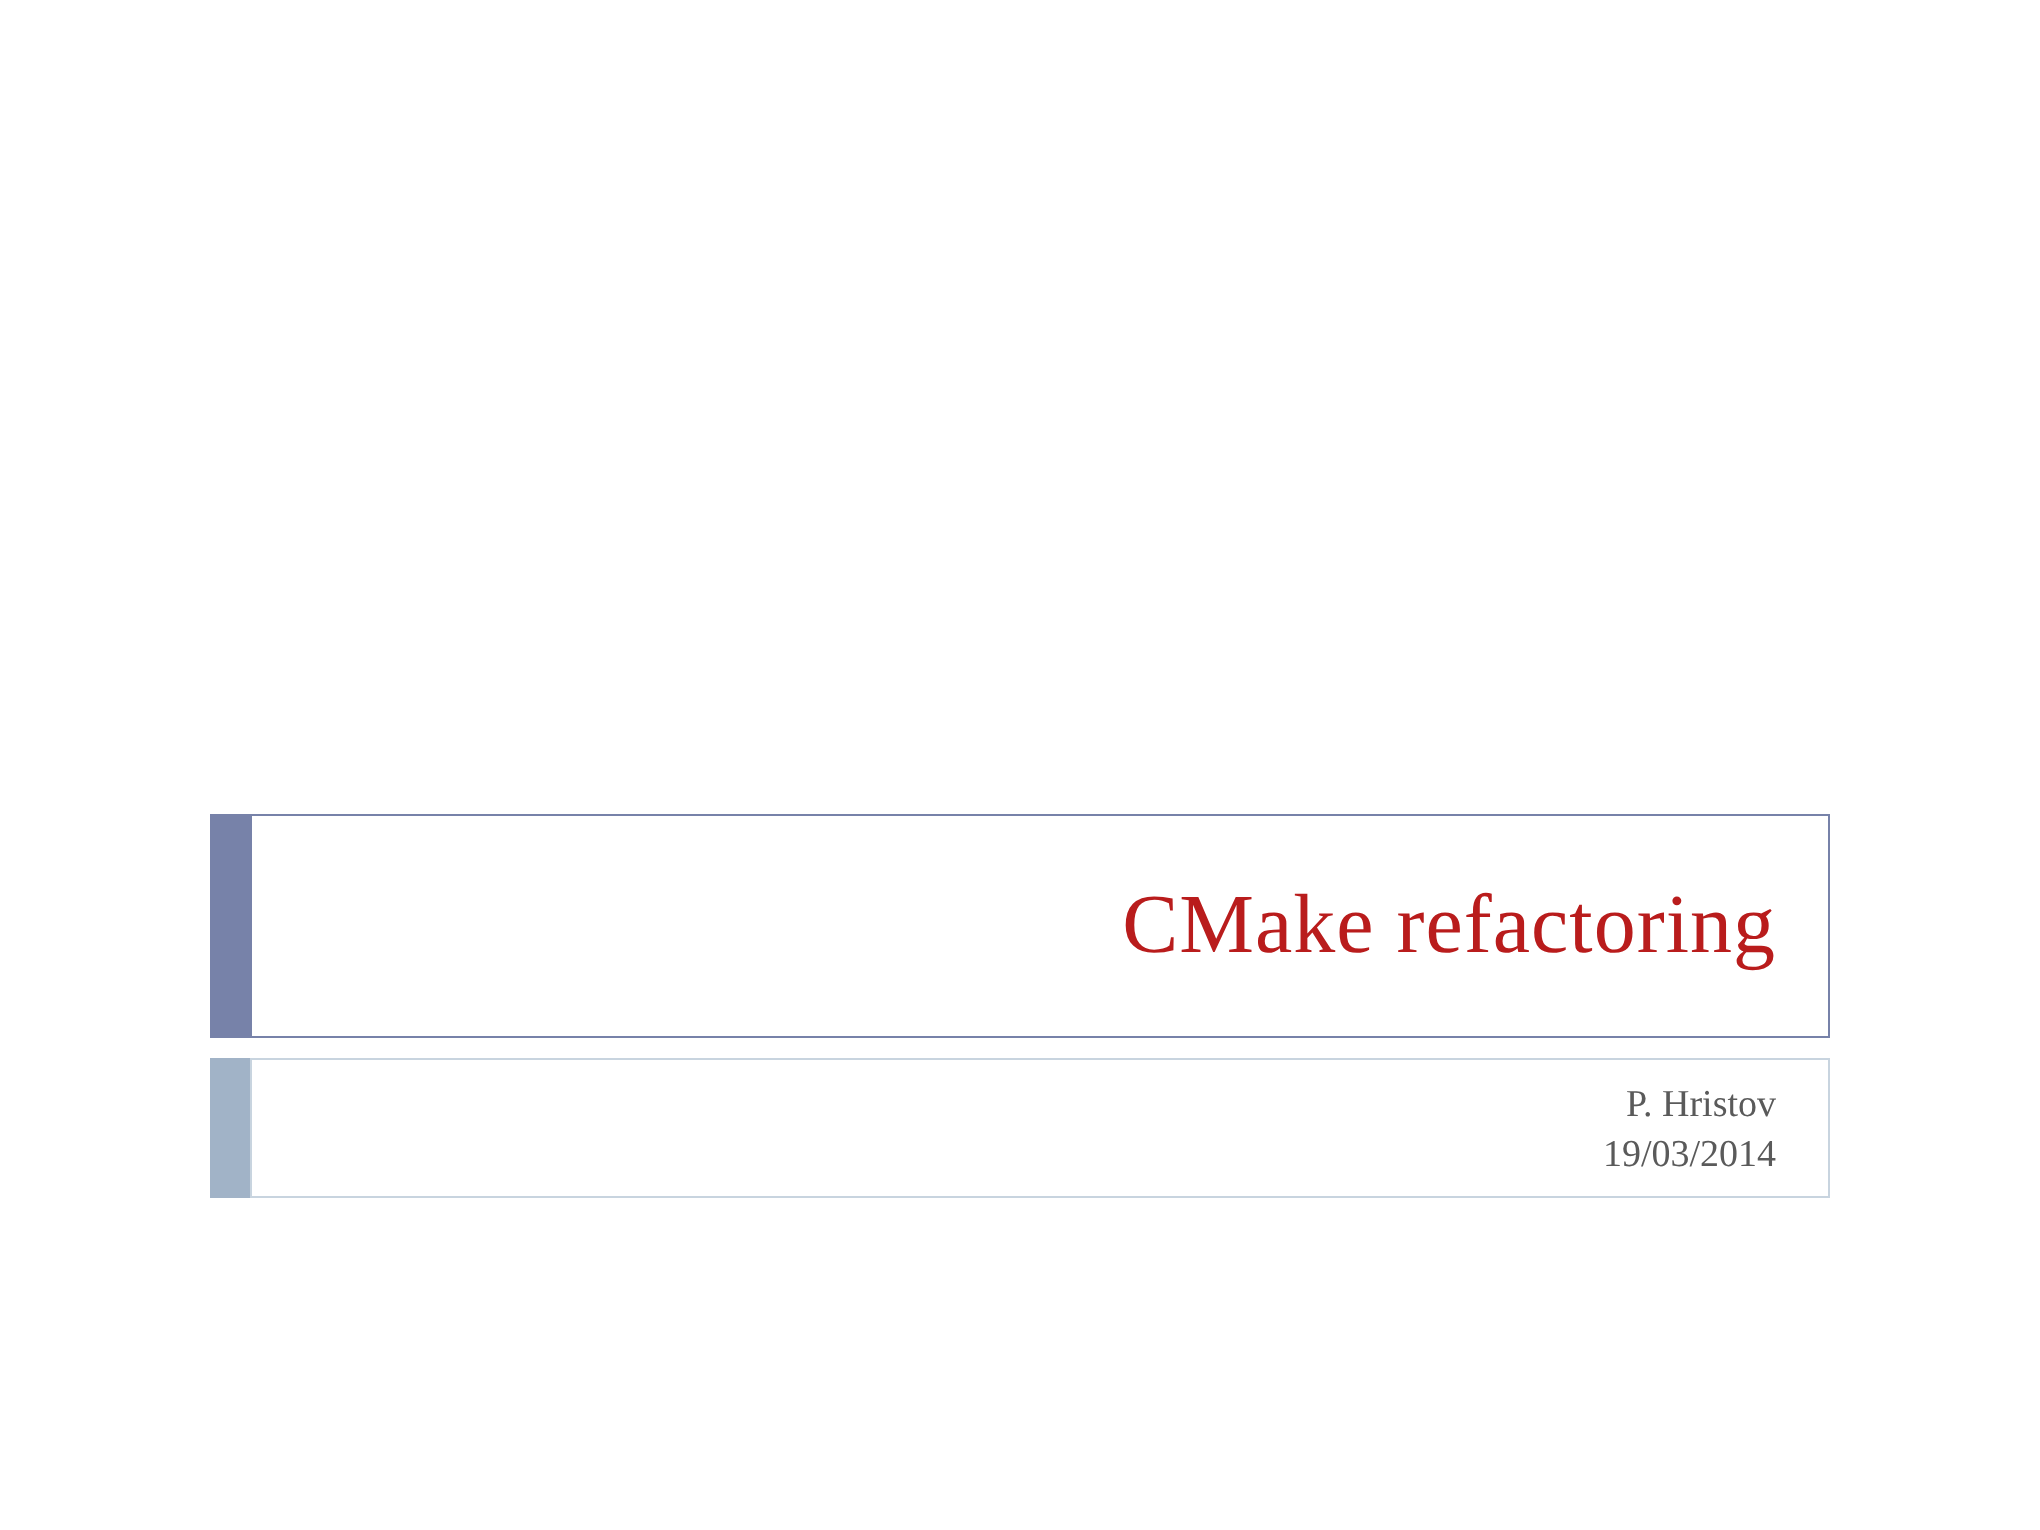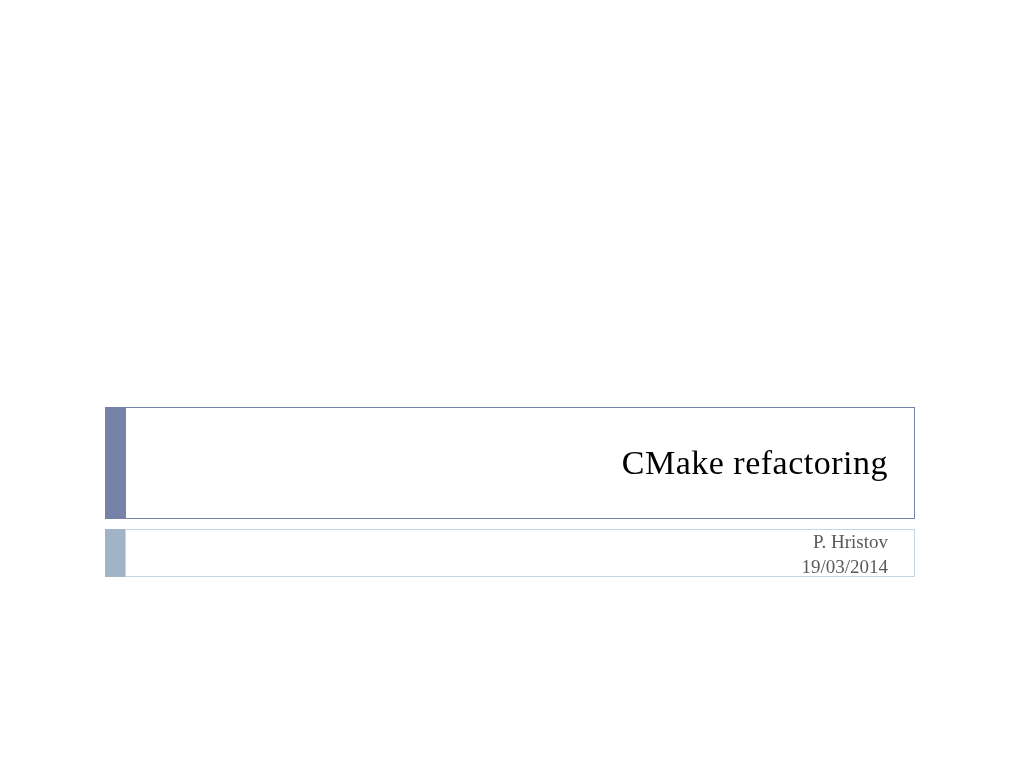--- a/index.html
+++ b/index.html
@@ -29,31 +29,31 @@
     }
     .title-box {
       flex: 1;
       border: 1px solid #7782a9;
       display: flex;
       align-items: center;
       justify-content: flex-end;
       padding-right: 26px;
     }
     .title-text {
-      font-size: 34px;
-      color: #000000;
+      font-size: 42px;
+      color: #b91c1c;
       letter-spacing: 0.5px;
       text-align: right;
     }
     .subtitle-container {
       position: absolute;
       left: 105px;
       top: 529px;
       width: 810px;
-      height: 48px;
+      height: 70px;
       display: flex;
     }
     .subtitle-accent {
       width: 20px;
       height: 100%;
       background: #a1b3c7;
     }
     .subtitle-box {
       flex: 1;
       border: 1px solid #c8d4df;

